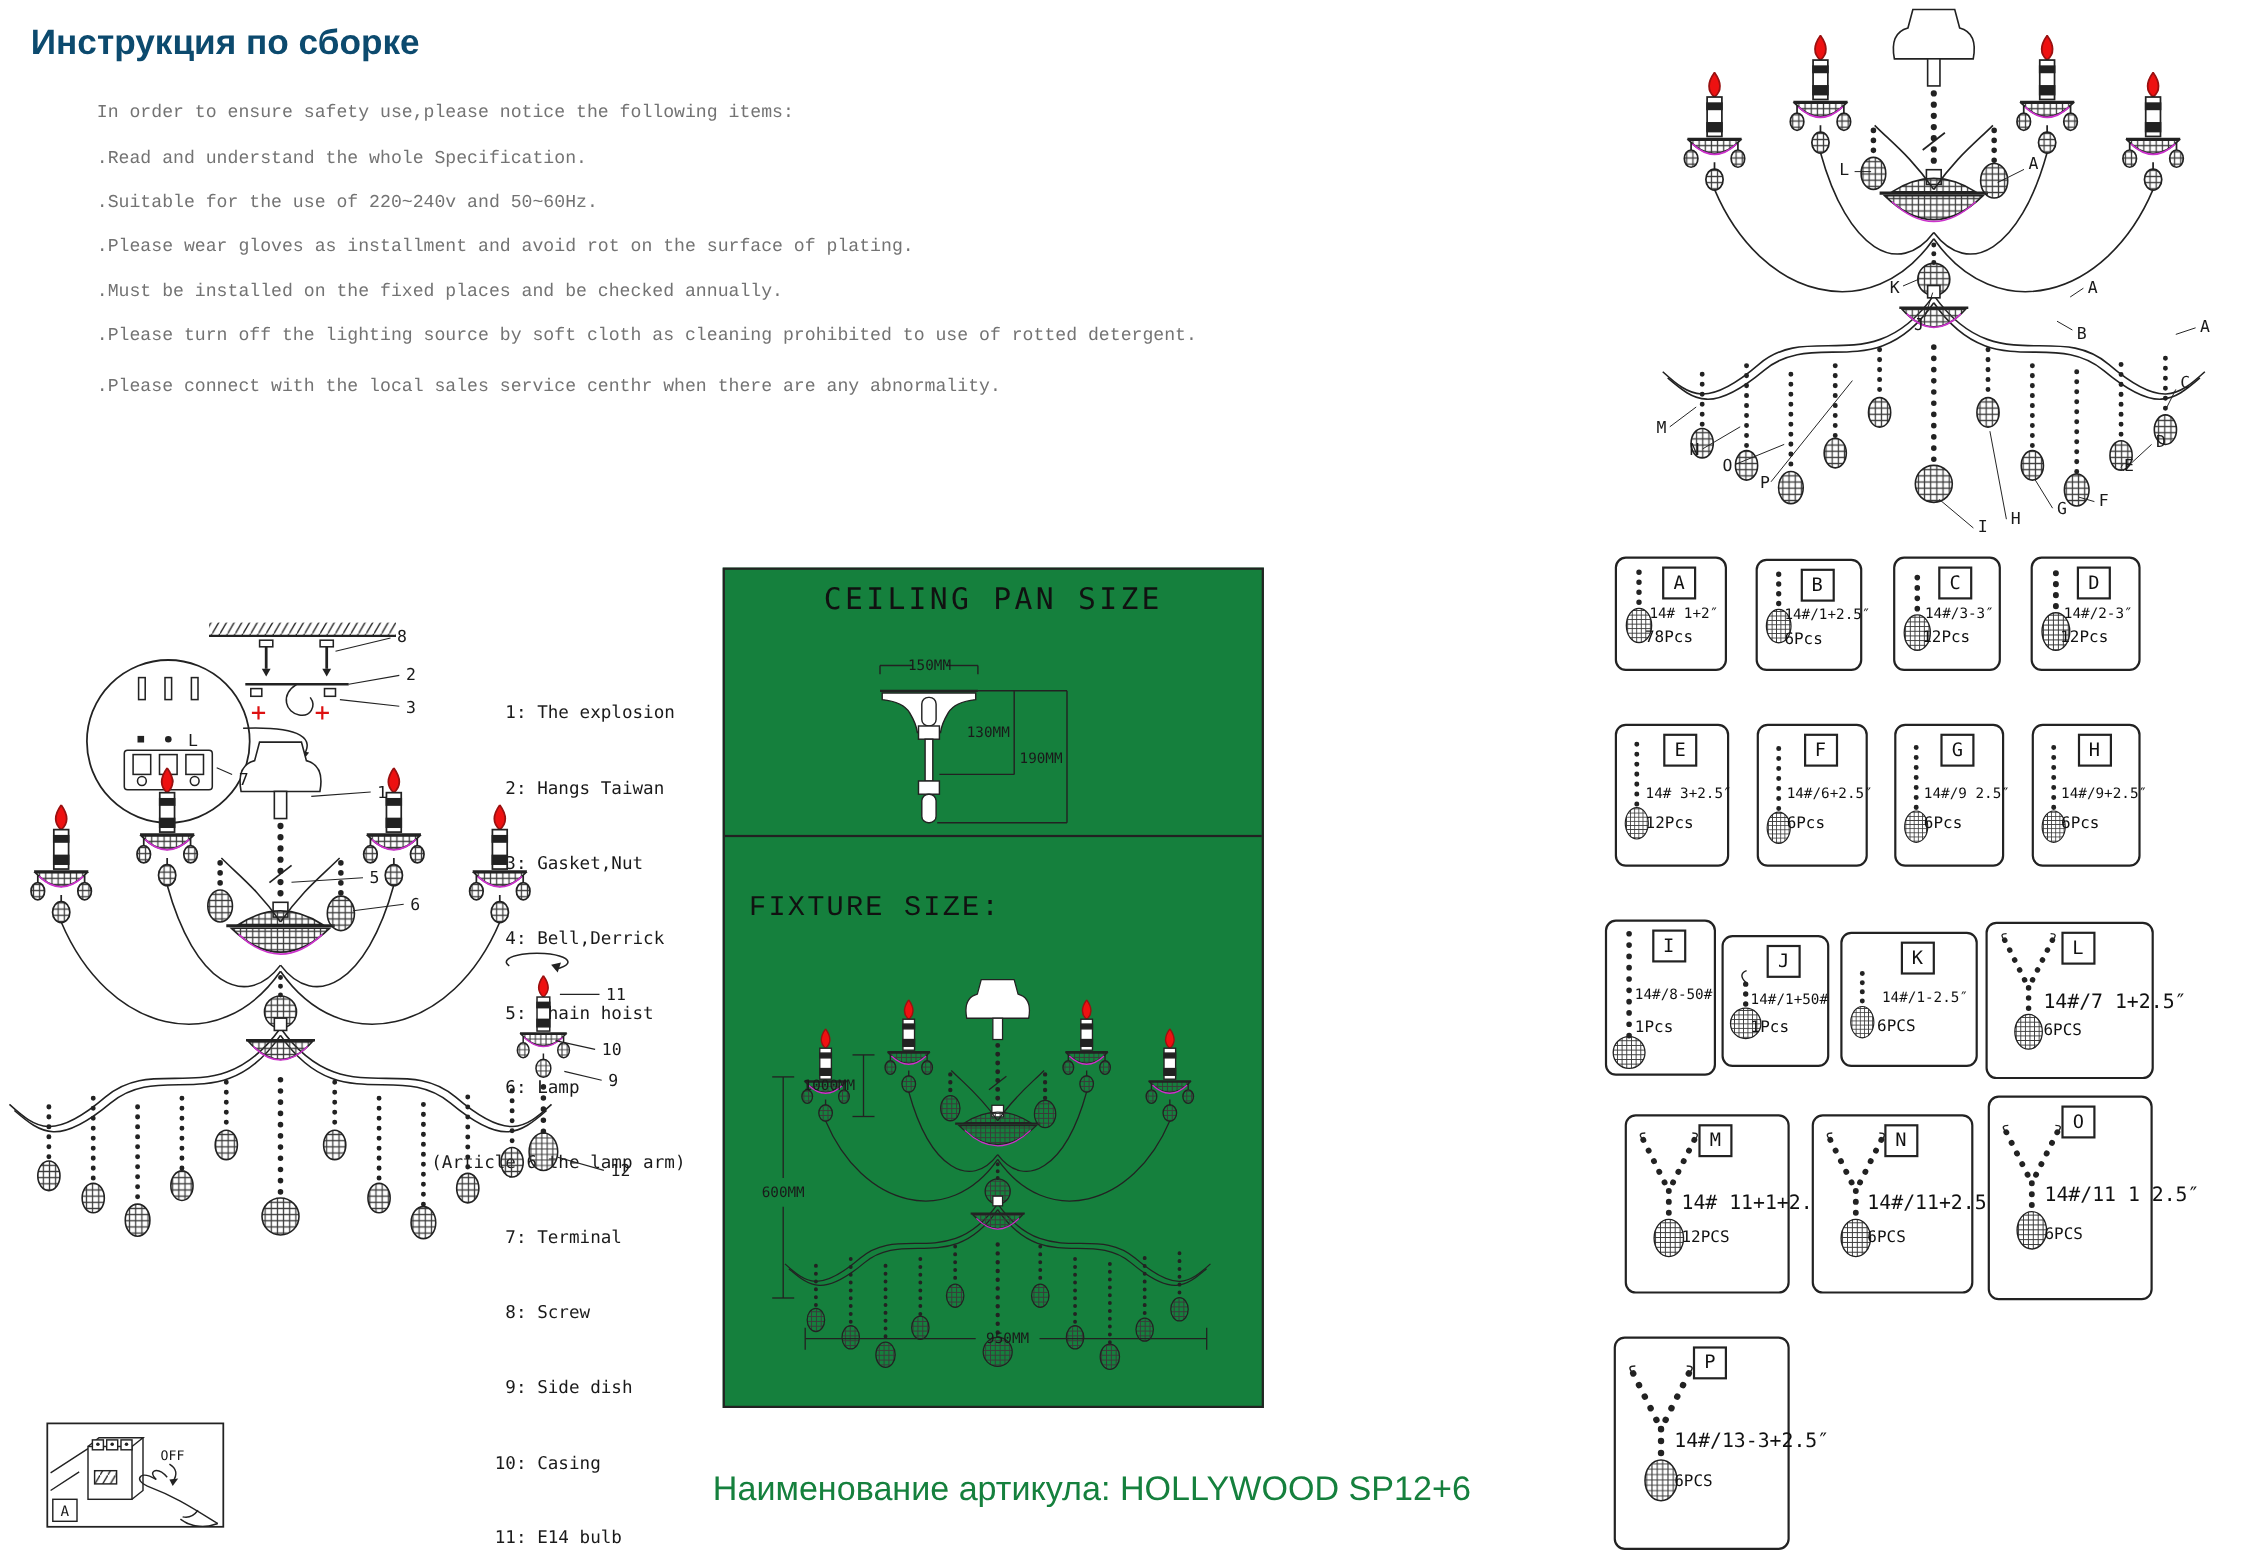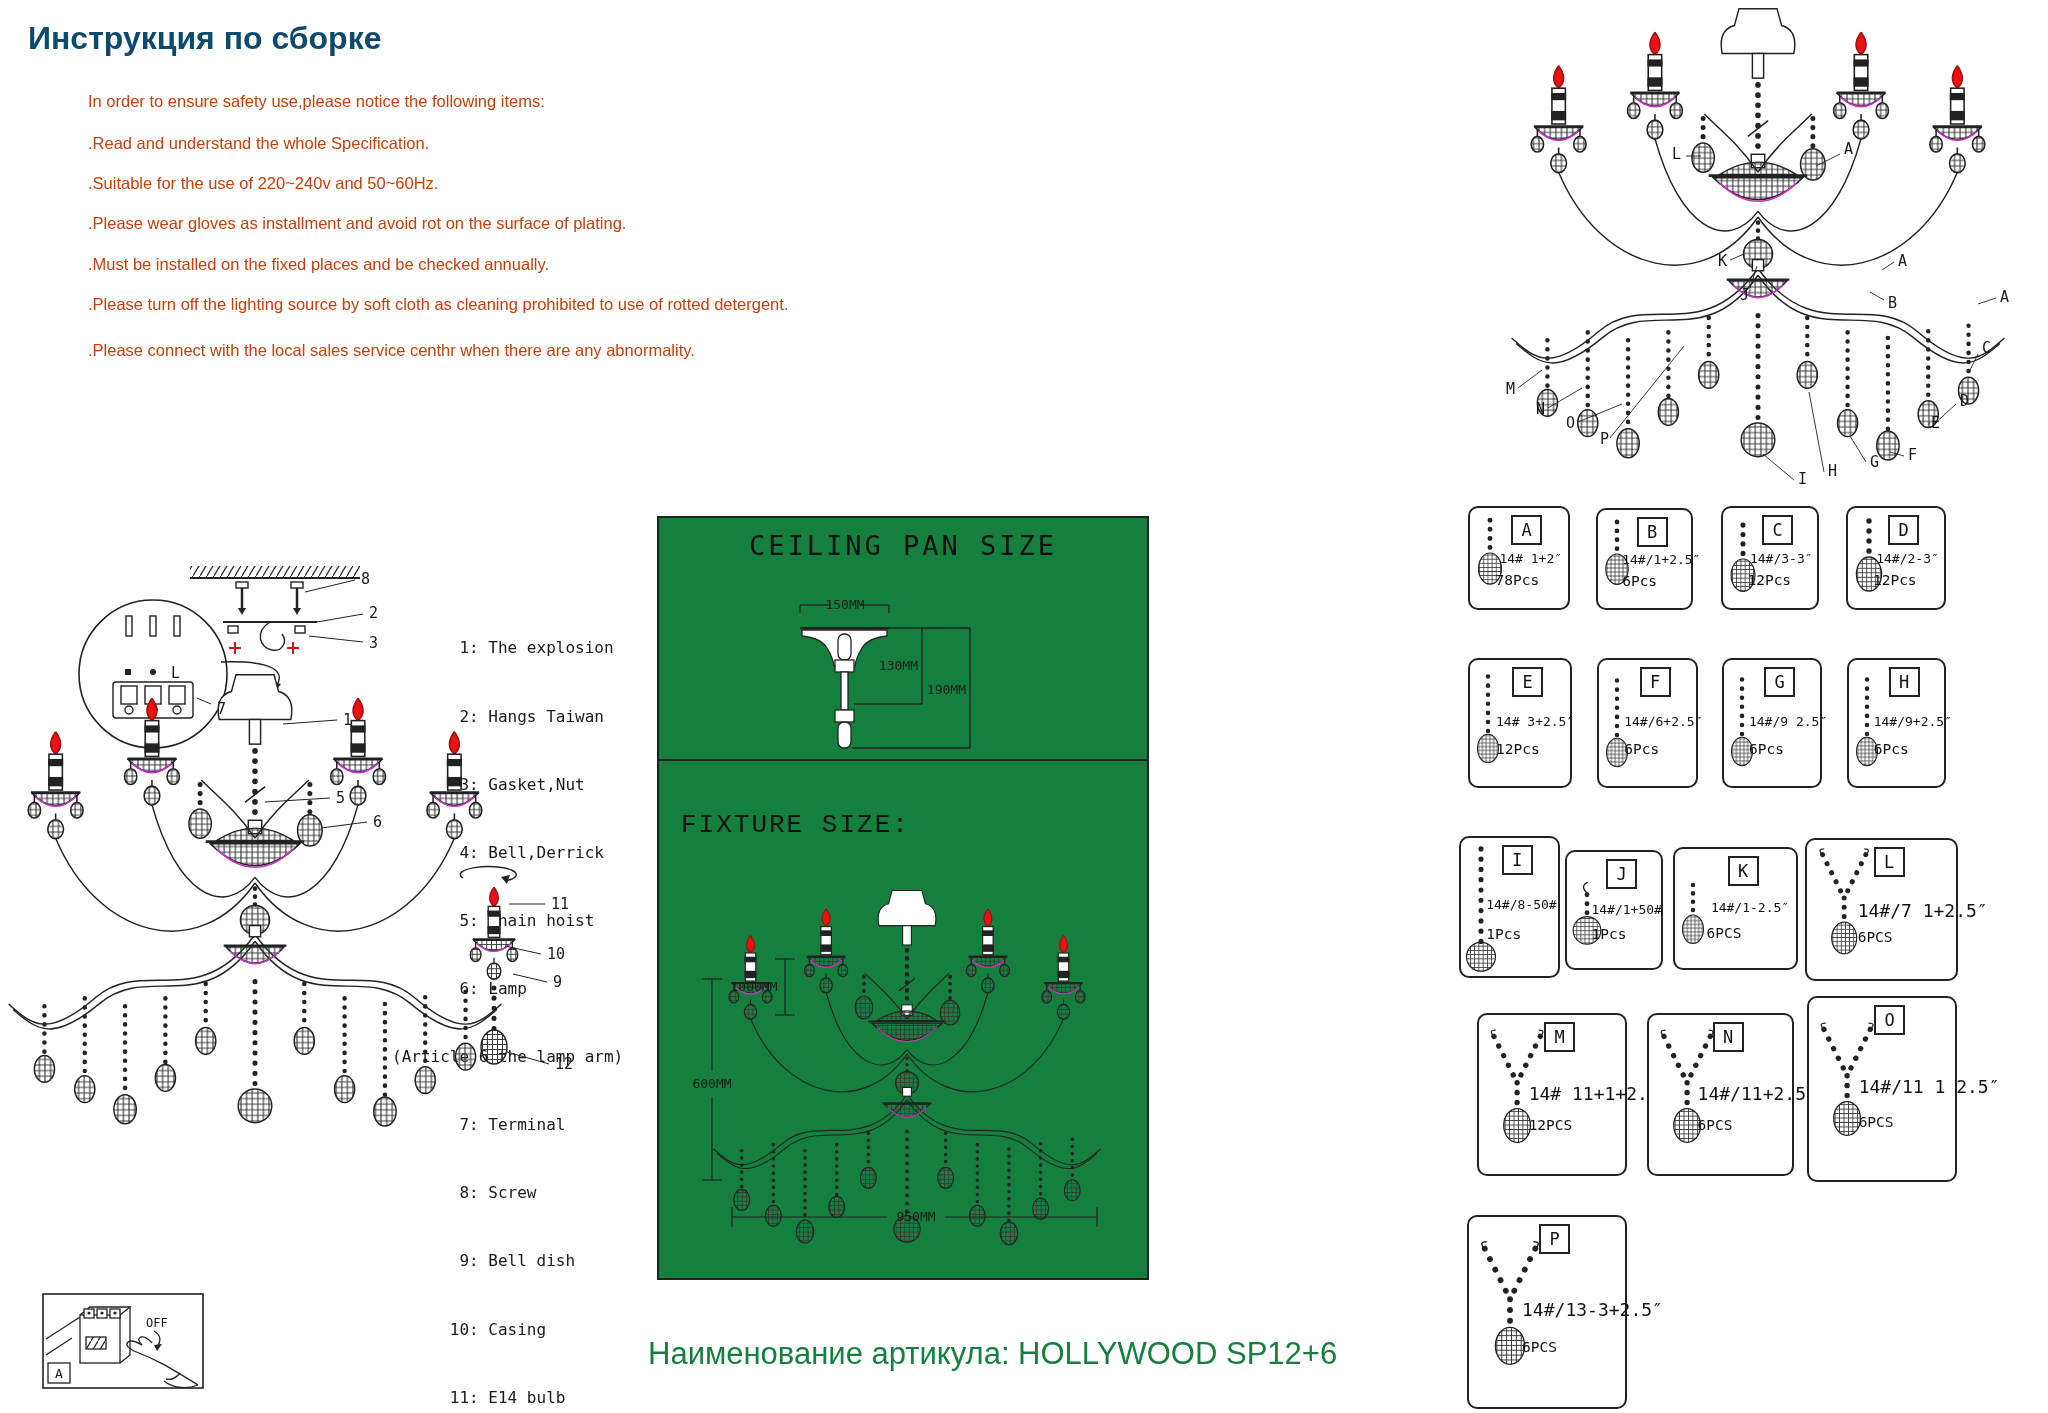--- a/index.html
+++ b/index.html
@@ -1,19 +1,19 @@
 <!DOCTYPE html>
 <html><head>
 <meta charset="utf-8">
 <style>
   html,body{margin:0;padding:0;background:#fff;}
   body{width:2048px;height:1413px;position:relative;font-family:"Liberation Sans",sans-serif;color:#141414;overflow:hidden;}
   .abs{position:absolute;}
   #page-title{position:absolute;left:28px;top:20px;font-size:32px;font-weight:700;color:#0c4a6e;}
-  .safety-line{position:absolute;left:88px;font-family:Liberation Sans, sans-serif;font-size:16.5px;color:#c2410c;white-space:pre;}
+  .safety-line{position:absolute;left:88px;font-family:Liberation Mono, monospace;font-size:16.5px;color:#737373;white-space:pre;}
   .plist{position:absolute;left:392px;top:592px;font-family:"DejaVu Sans Mono",monospace;font-size:16px;line-height:22.7px;color:#1a1a1a;white-space:pre;}
   .size-box{position:absolute;left:657px;top:516px;width:488px;height:760px;border:2px solid #222;background:#15803d;}
   .size-divider{position:absolute;left:0;right:0;top:241px;border-top:2px solid #222;}
   .ceiling-title{position:absolute;left:0;width:100%;top:12px;text-align:center;font-family:"DejaVu Sans Mono",monospace;font-size:27px;letter-spacing:3px;color:#111;}
   .fixture-title{position:absolute;left:22px;top:292px;font-family:Liberation Mono, monospace;font-size:26px;letter-spacing:2px;color:#111;}
   .dim-label{font-family:"DejaVu Sans Mono",monospace;font-size:13px;fill:#1a1a1a;}
   .co{font-family:"DejaVu Sans Mono",monospace;font-size:15px;fill:#1a1a1a;}
   .pbox{position:absolute;border:2px solid #222;border-radius:10px;background:#fff;}
   .pletter{position:absolute;top:7px;left:50%;margin-left:-8px;width:27px;height:26px;border:2px solid #222;font-family:"DejaVu Sans Mono",monospace;font-size:17px;line-height:26px;text-align:center;color:#111;}
   .pspec{position:absolute;left:26%;right:2%;top:43%;font-family:"DejaVu Sans Mono",monospace;font-size:13px;text-align:center;color:#111;white-space:nowrap;}
@@ -157,21 +157,21 @@
 <div class="plist">
   <div>       1: The explosion</div>
   <div>       2: Hangs Taiwan</div>
   <div>       3: Gasket,Nut</div>
   <div>       4: Bell,Derrick</div>
   <div>       5: Chain hoist</div>
   <div>       6: Lamp</div>
   <div>(Article 6 the lamp arm)</div>
   <div>       7: Terminal</div>
   <div>       8: Screw</div>
-  <div>       9: Bell dish</div>
+  <div>       9: Side dish</div>
   <div>      10: Casing</div>
   <div>      11: E14 bulb</div>
   
 </div>
 
 <svg class="abs" style="left:25px;top:552px" width="615" height="705" viewBox="0 0 615 705">
   <g stroke="#222" fill="none" stroke-width="1.4">
     <rect x="165" y="14" width="170" height="12" fill="url(#pat-hatch)" stroke="none"></rect>
     <line x1="165" y1="26" x2="335" y2="26" stroke-width="2"></line>
     <g>

